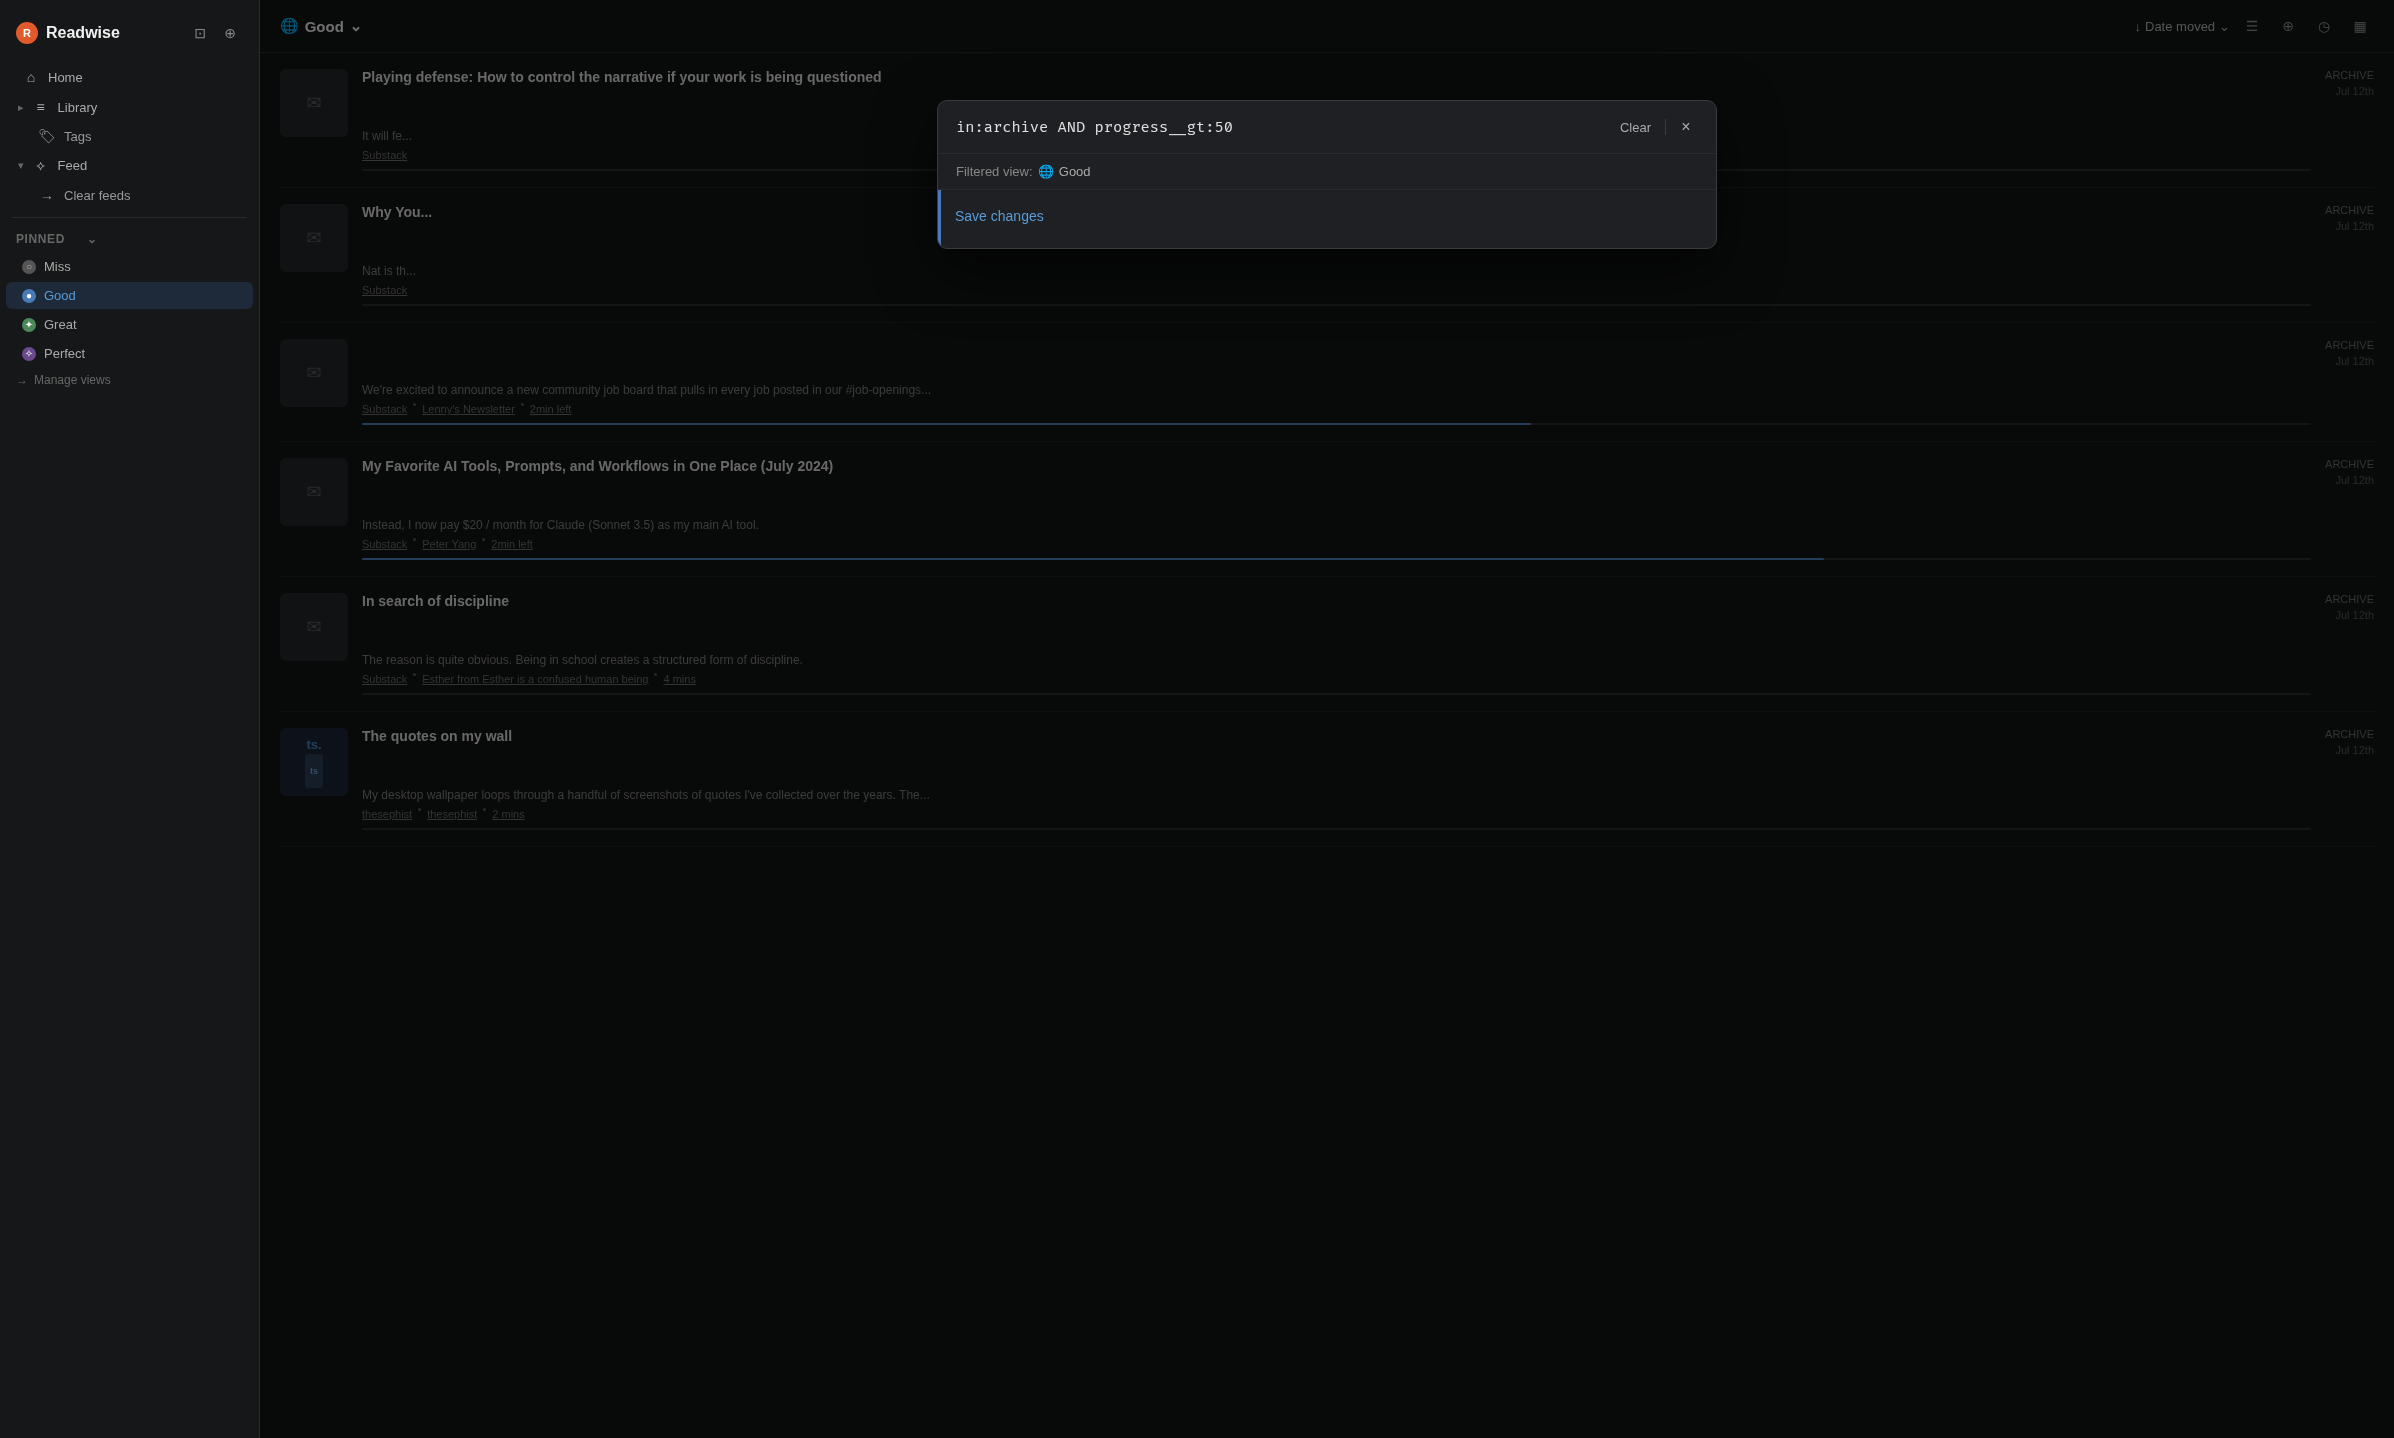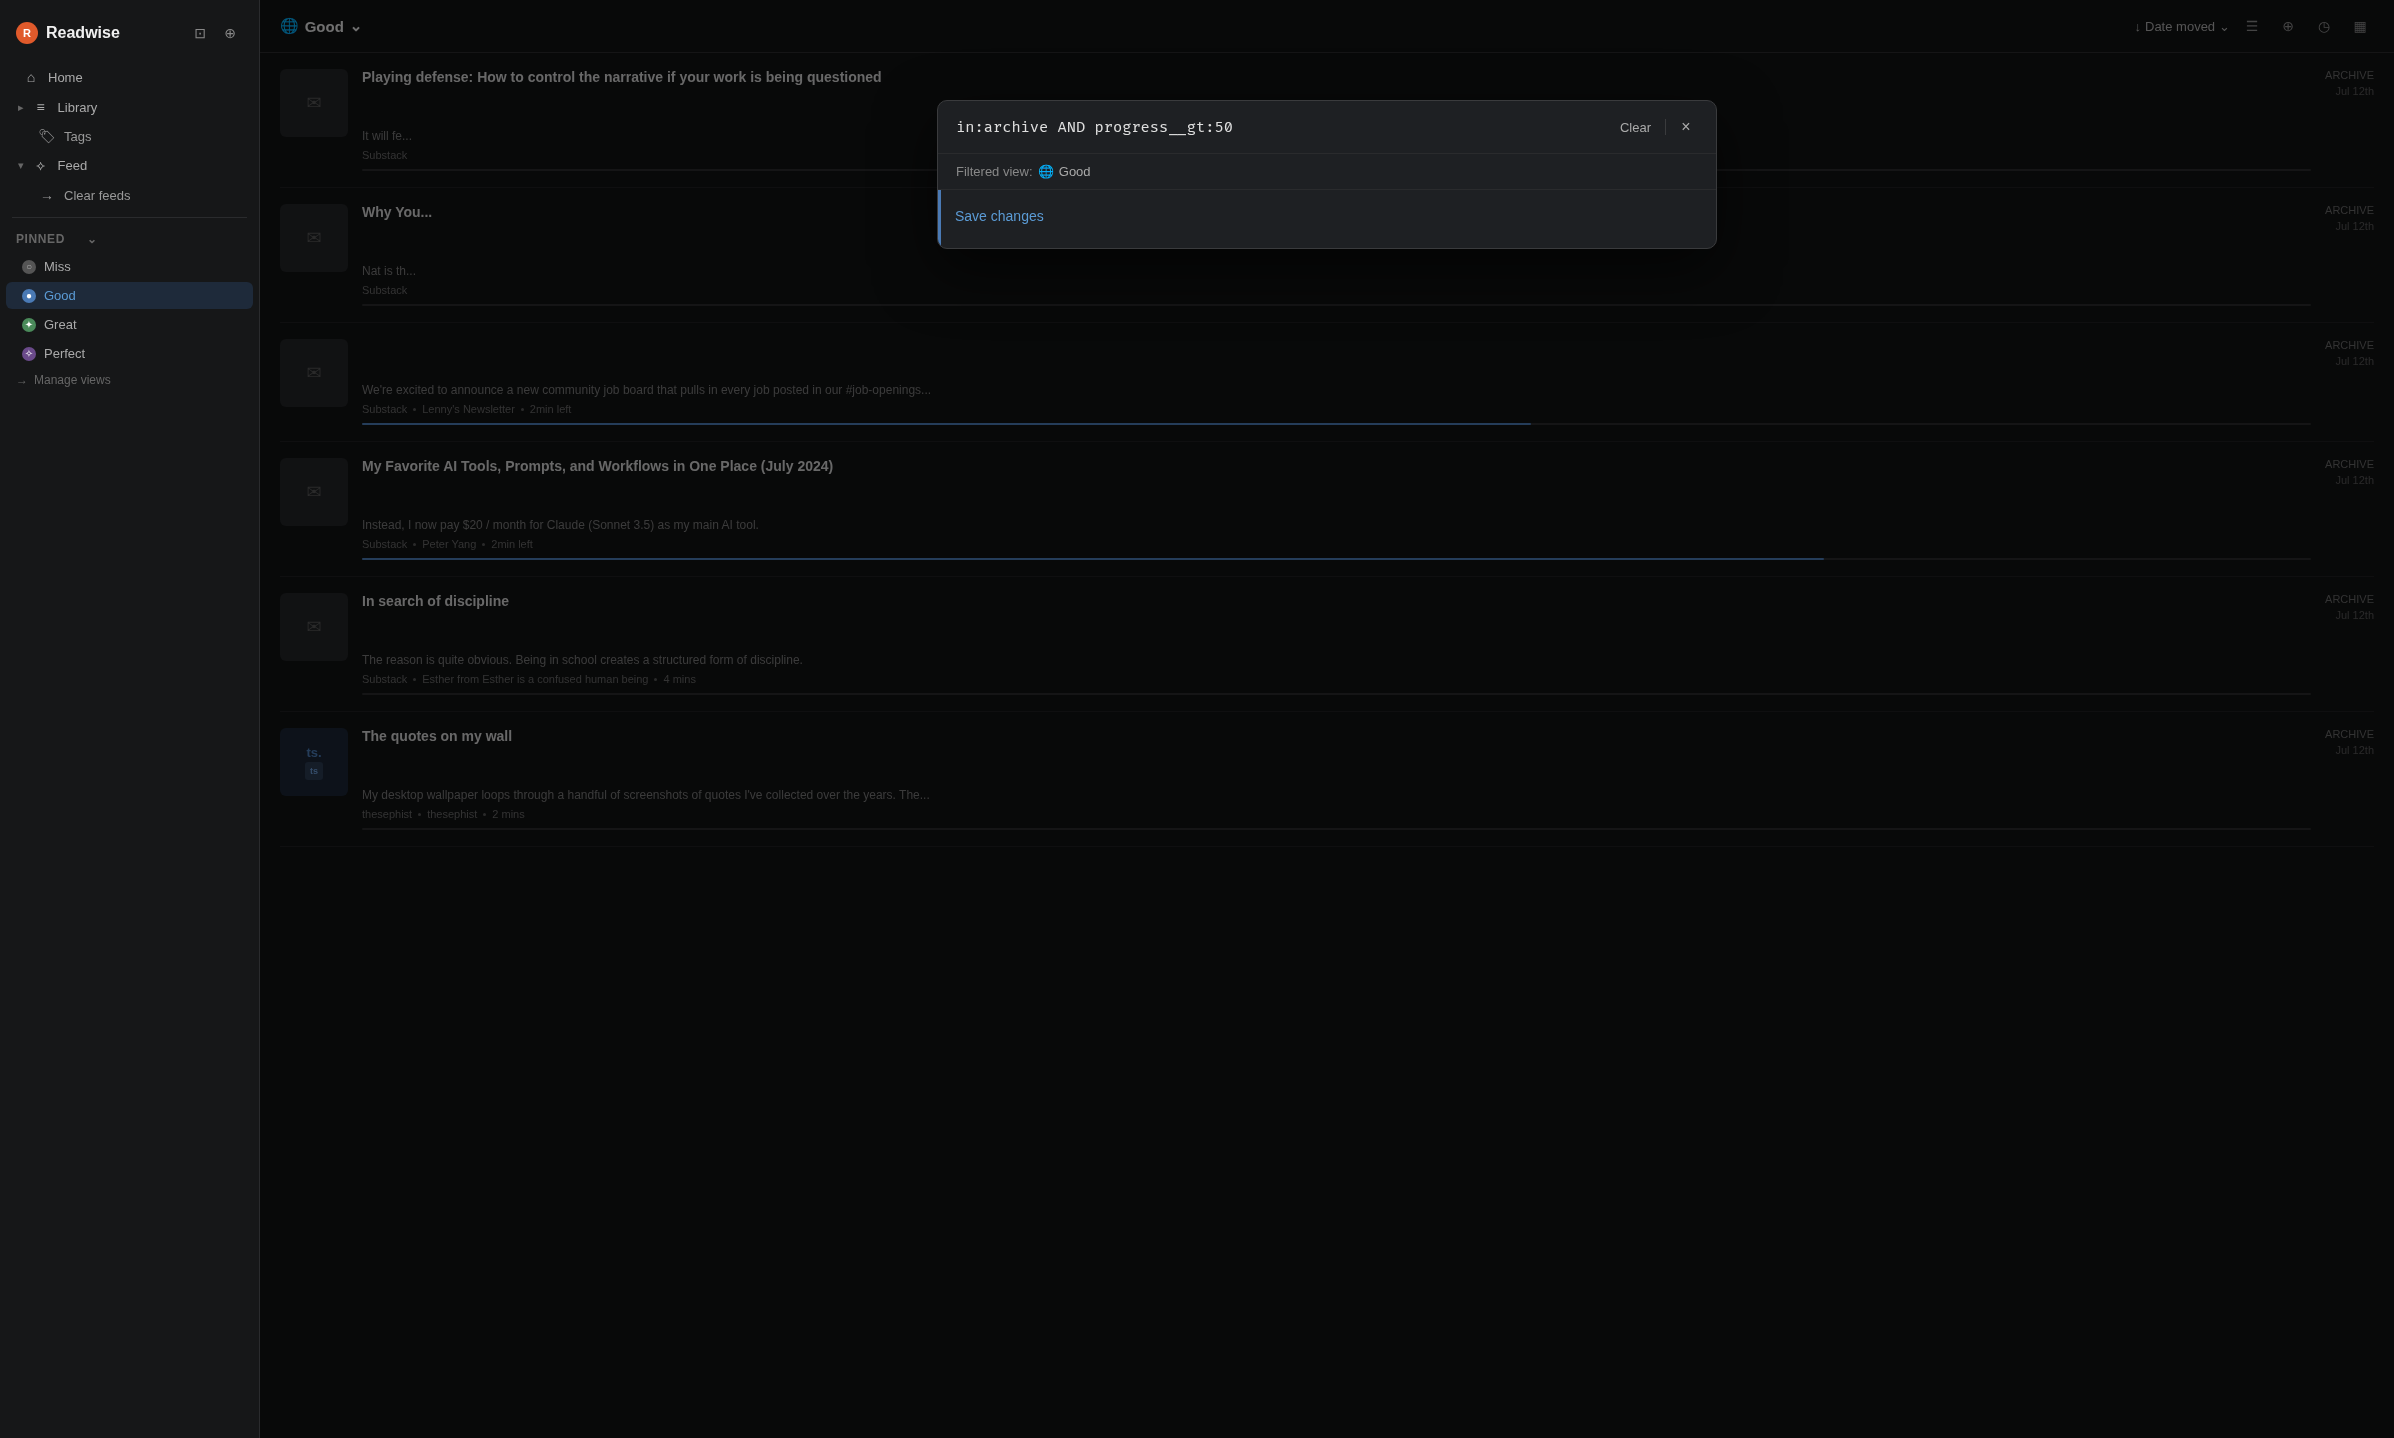--- a/index.html
+++ b/index.html
@@ -224,21 +224,21 @@
     .article-thumb-ts {
       background: #1a2535;
       color: #4a7ab5;
       font-weight: 700;
       font-size: 13px;
       flex-direction: column;
       gap: 2px;
     }
     .article-thumb-ts .sub-icon {
       width: 18px;
-      height: 18px;
+      height: 34px;
       background: #2a3a50;
       border-radius: 3px;
       display: flex;
       align-items: center;
       justify-content: center;
       font-size: 9px;
       color: #6a9ad5;
     }
     .article-content { flex: 1; min-width: 0; }
     .article-title {
@@ -254,24 +254,24 @@
       font-size: 12px;
       color: #777;
       margin-bottom: 6px;
       white-space: nowrap;
       overflow: hidden;
       text-overflow: ellipsis;
       margin-top: 44px;
     }
     .article-meta {
       display: flex;
-      align-items: center;
       gap: 6px;
       font-size: 11px;
       color: #666;
+      text-decoration: underline;
     }
     .article-meta span { display: flex; align-items: center; gap: 3px; }
     .meta-dot { width: 3px; height: 3px; border-radius: 50%; background: #555; }
     .article-right {
       display: flex;
       flex-direction: column;
       align-items: flex-end;
       gap: 4px;
       flex-shrink: 0;
     }

